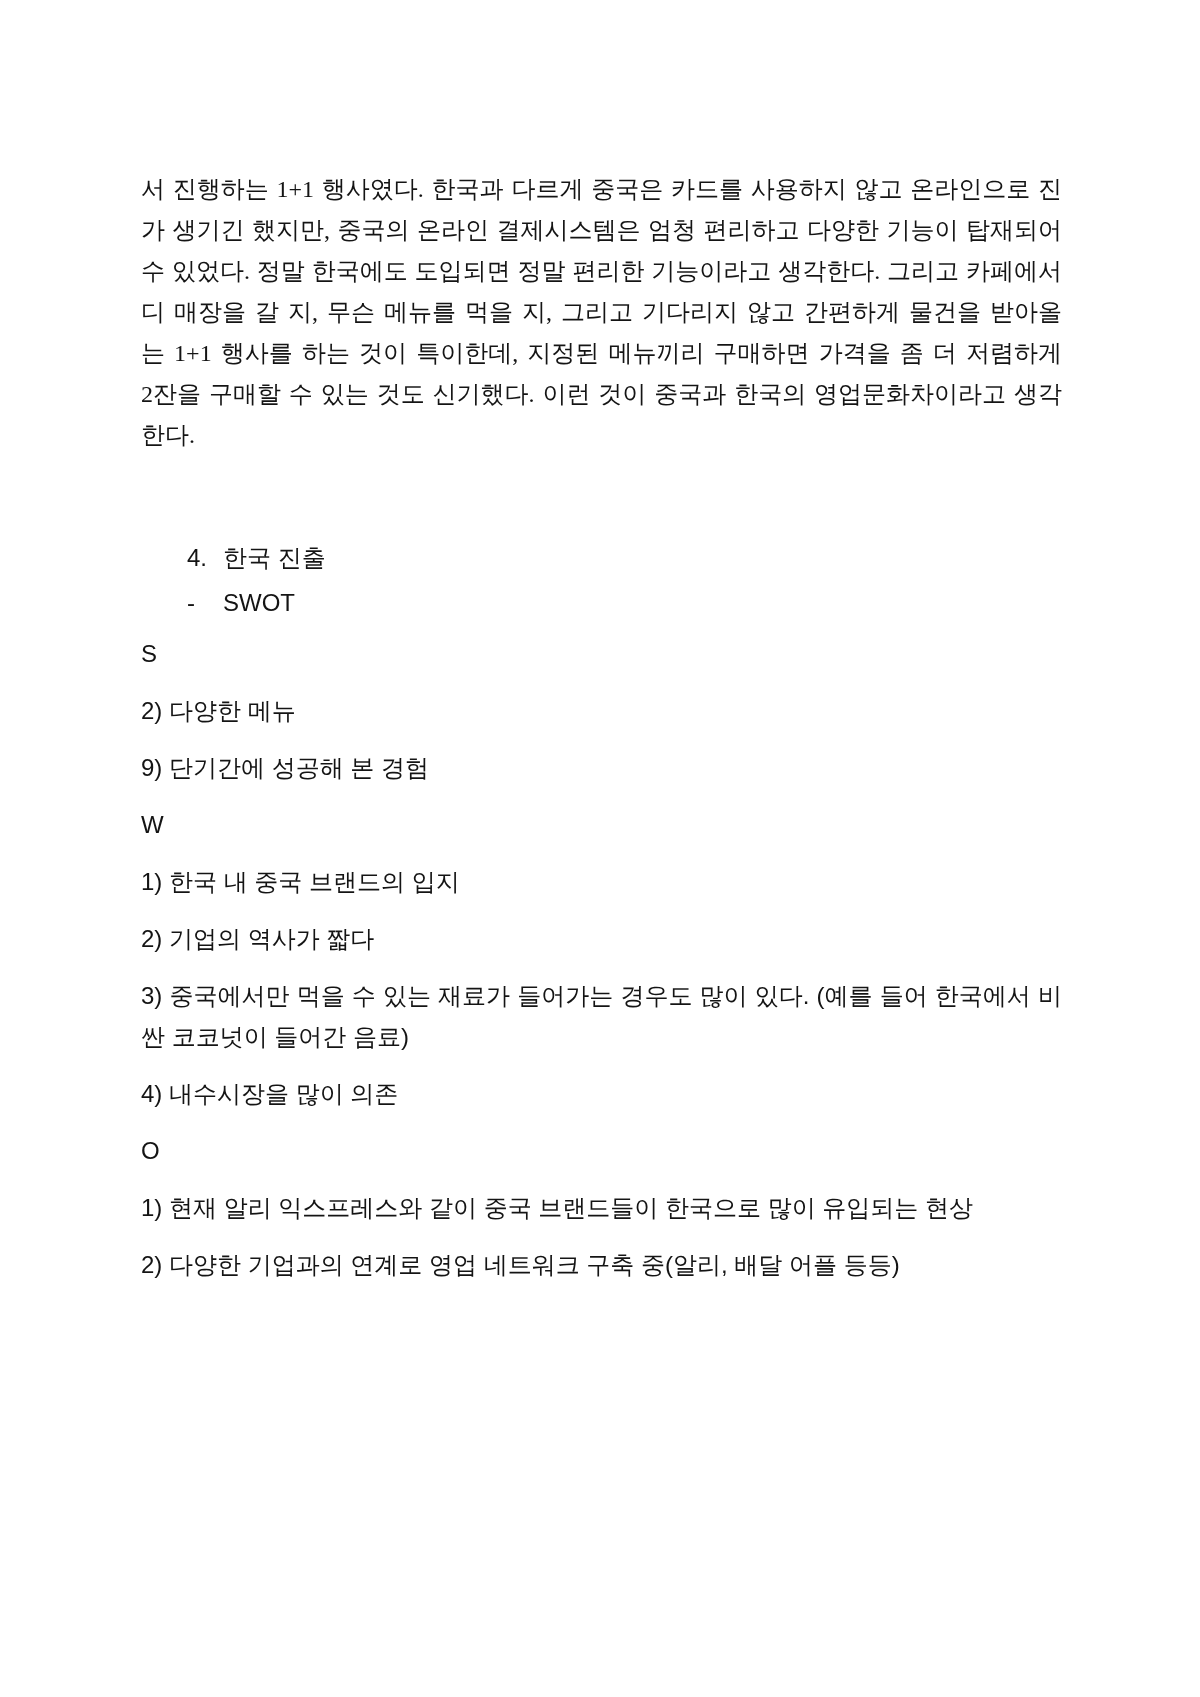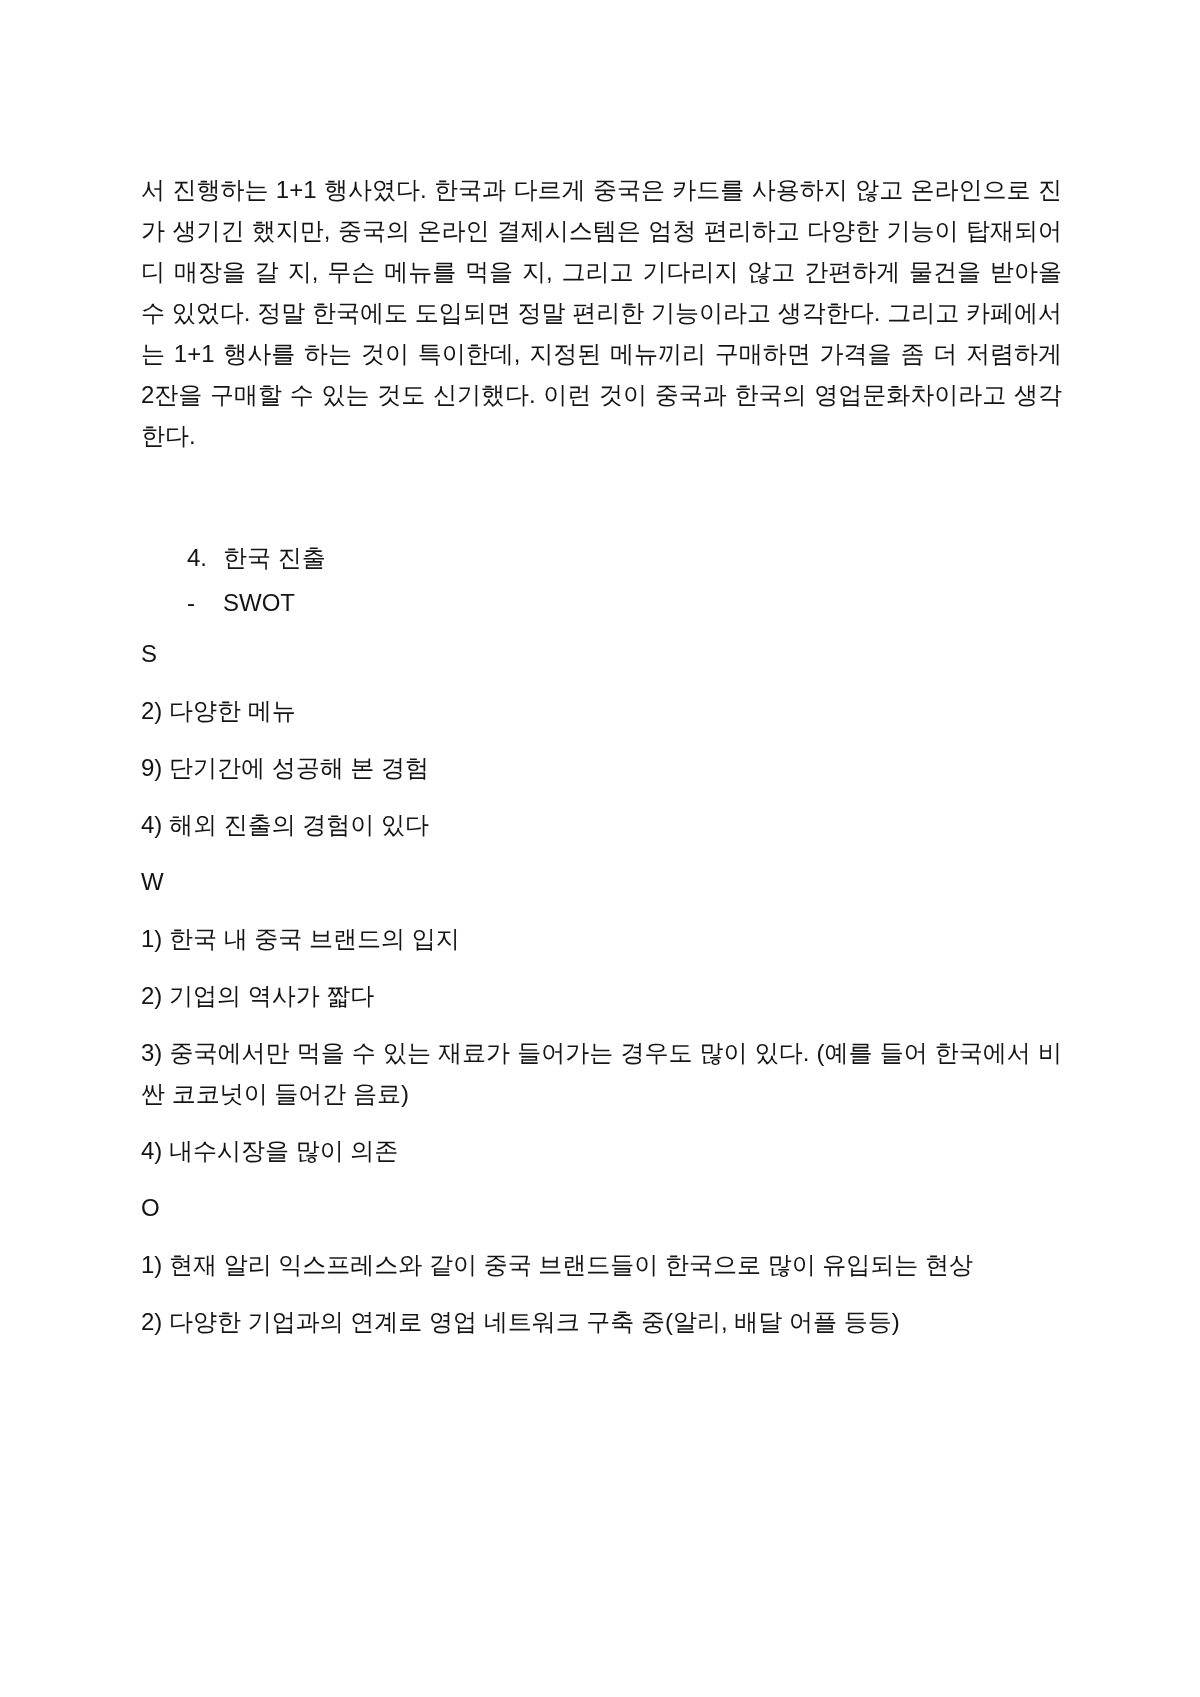--- a/index.html
+++ b/index.html
@@ -21,20 +21,21 @@
     padding-top: 169px;
     font-size: 24px;
     line-height: 41px;
   }
   .paragraph { width: 100%; }
   .para-line {
     text-align: justify;
     text-align-last: justify;
     white-space: normal;
     word-break: break-all;
+    font-family: Liberation Serif, serif;
   }
   .para-line.last {
     text-align-last: left;
   }
   .heading {
     margin-top: 81px;
     padding-left: 46px;
     display: flex;
   }
   .heading .mark, .subheading .mark {
@@ -56,42 +57,41 @@
 </style>
 </head>
 <body>
 
 <div class="page">
   <div class="content">
 
     <div class="paragraph" id="paragraph">
         <div class="para-line">서 진행하는 1+1 행사였다. 한국과 다르게 중국은 카드를 사용하지 않고 온라인으로 진</div>
         <div class="para-line">가 생기긴 했지만, 중국의 온라인 결제시스템은 엄청 편리하고 다양한 기능이 탑재되어</div>
+        <div class="para-line">수 있었다. 정말 한국에도 도입되면 정말 편리한 기능이라고 생각한다. 그리고 카페에서</div>
         <div class="para-line">디 매장을 갈 지, 무슨 메뉴를 먹을 지, 그리고 기다리지 않고 간편하게 물건을 받아올</div>
-        <div class="para-line">수 있었다. 정말 한국에도 도입되면 정말 편리한 기능이라고 생각한다. 그리고 카페에서</div>
         <div class="para-line">는 1+1 행사를 하는 것이 특이한데, 지정된 메뉴끼리 구매하면 가격을 좀 더 저렴하게</div>
         <div class="para-line">2잔을 구매할 수 있는 것도 신기했다. 이런 것이 중국과 한국의 영업문화차이라고 생각</div>
         <div class="para-line last">한다.</div>
       </div>
 
     <div class="heading">
       <span class="mark">4.</span>
       <span>한국 진출</span>
     </div>
 
     <div class="subheading">
       <span class="mark">-</span>
       <span>SWOT</span>
     </div>
 
     <div class="swot" id="swot">
         <div class="swot-line swot-label">S</div>
         <div class="swot-line swot-item">2) 다양한 메뉴</div>
         <div class="swot-line swot-item">9) 단기간에 성공해 본 경험</div>
-        <div class="swot-line swot-item">4) 해외 진출의 경험이 있다</div>
         <div class="swot-line swot-label">W</div>
         <div class="swot-line swot-item">1) 한국 내 중국 브랜드의 입지</div>
         <div class="swot-line swot-item">2) 기업의 역사가 짧다</div>
         <div class="swot-line swot-item">3) 중국에서만 먹을 수 있는 재료가 들어가는 경우도 많이 있다. (예를 들어 한국에서 비싼 코코넛이 들어간 음료)</div>
         <div class="swot-line swot-item">4) 내수시장을 많이 의존</div>
         <div class="swot-line swot-label">O</div>
         <div class="swot-line swot-item">1) 현재 알리 익스프레스와 같이 중국 브랜드들이 한국으로 많이 유입되는 현상</div>
         <div class="swot-line swot-item">2) 다양한 기업과의 연계로 영업 네트워크 구축 중(알리, 배달 어플 등등)</div>
       </div>
 

